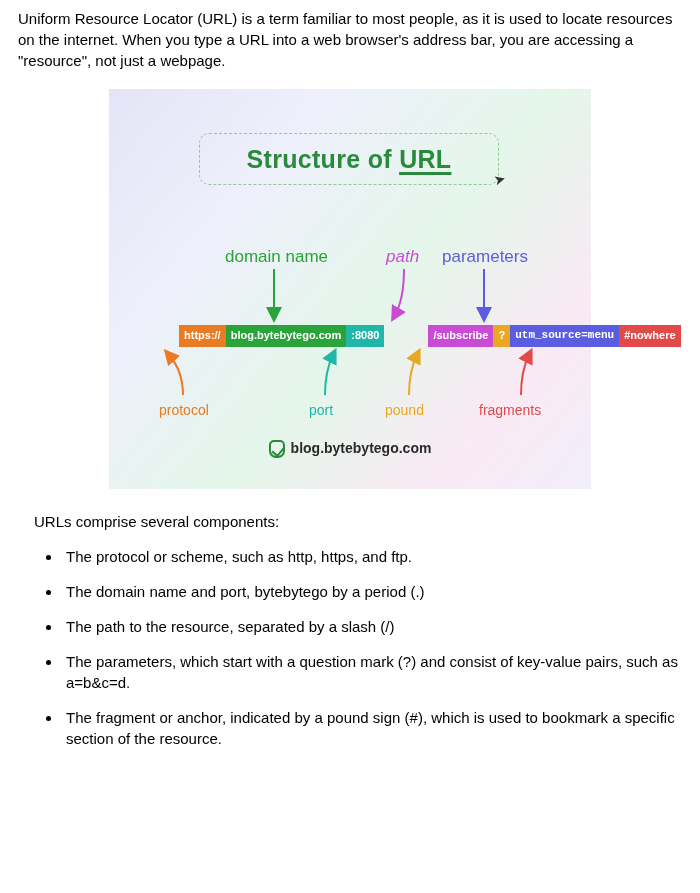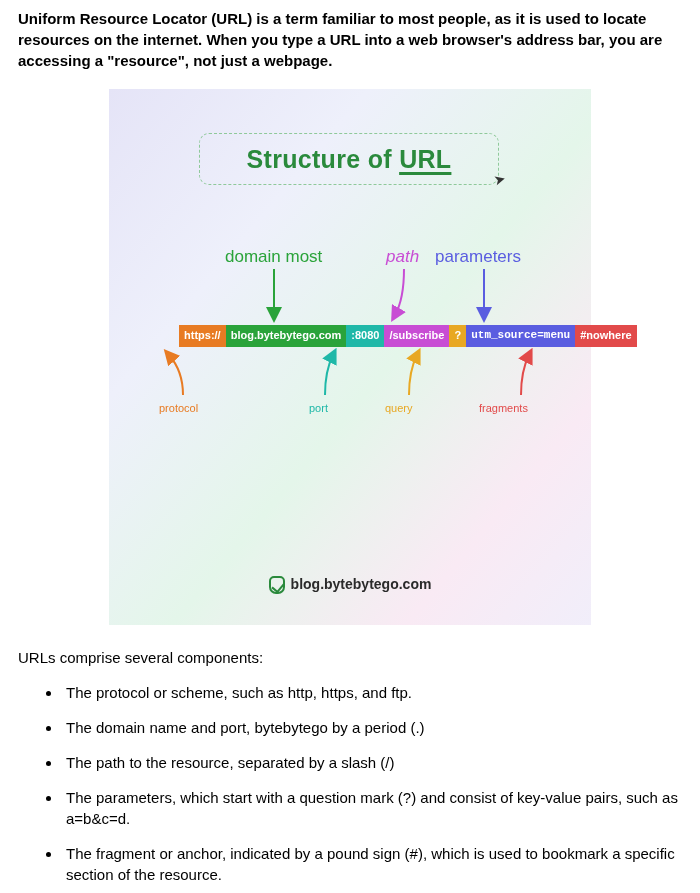--- a/index.html
+++ b/index.html
@@ -5,60 +5,60 @@
   * { box-sizing: border-box; margin: 0; padding: 0; }
   body {
     font-family: -apple-system, BlinkMacSystemFont, "Segoe UI", Arial, sans-serif;
     width: 700px;
     background: #fff;
     padding: 8px 18px 18px 18px;
     color: #000;
     font-size: 15px;
     line-height: 1.4;
   }
-  .intro { margin-bottom: 18px; font-weight: bold; }
+  .intro { margin-bottom: 18px; }
   .diagram-wrap { display:flex; justify-content:center; margin-bottom:22px;}
   .diagram {
     width: 482px;
-    height: 536px;
+    height: 400px;
     background: linear-gradient(130deg, #e5e4f7 0%, #eef0fb 28%, #e4f6ea 55%, #f9eaf4 80%, #f1eefa 100%);
     position: relative;
     font-family: "Segoe UI", Arial, sans-serif;
   }
   .title-box {
     position:absolute; left:90px; top:44px;
     width:300px; height:52px;
     border:1.5px dashed #8fc99a; border-radius:10px;
     display:flex; align-items:center; justify-content:center;
     gap:6px;
   }
   .title-text { font-size:25px; font-weight:700; color:#2a8a3c; letter-spacing:0.3px; }
   .title-ul { text-decoration: underline; text-decoration-thickness:3px; text-underline-offset:4px; text-decoration-color:#2a8a3c;}
   .cursor { position:absolute; right:-8px; bottom:-6px; font-size:14px; color:#333; transform:rotate(-15deg);}
   .label-top { position:absolute; font-size:17px; font-weight:500; }
   .lbl-domain { color:#2aa33a; left:116px; top:156px; }
   .lbl-path   { color:#c84dd4; left:277px; top:156px;font-style:italic; }
-  .lbl-params { color:#5a5de0; left:326px; top:156px; }
+  .lbl-params { color:#5a5de0; left:333px; top:156px; }
 
-  .label-bot { position:absolute; font-size:11px; font-weight:500; top:312px;}
+  .label-bot { position:absolute; font-size:14px; font-weight:500; top:312px;}
   .lbl-proto  { color:#e87b23; left:50px; }
   .lbl-port   { color:#1fb8a8; left:200px; }
   .lbl-query  { color:#e8a823; left:276px; }
   .lbl-frag   { color:#e24a4a; left:370px; }
 
   .urlbar {
     position:absolute; left:30px; top:236px; height:22px;
     display:flex; font-size:11px; font-weight:600; color:#fff;
     white-space:nowrap; font-family: "Segoe UI", Arial, sans-serif; padding-left: 40px;
   }
   .seg { padding:4px 5px; display:flex; align-items:center;}
   .seg-proto { background:#e87b23; }
   .seg-domain{ background:#2aa33a; }
   .seg-port  { background:#1fb8a8; }
-  .seg-path  { background:#c84dd4; }
+  .seg-path  { background:#c84dd4;margin-left:44px; }
   .seg-qmark { background:#e8a823; }
   .seg-params{ background:#5a5de0;font-family:Liberation Mono, monospace; }
   .seg-frag  { background:#e24a4a; }
 
   svg.arrow { position:absolute; overflow:visible; }
 
   .footer-site {
     position:absolute; left:0; right:0; bottom:30px;
     text-align:center; font-size:14px; font-weight:700; color:#2a2a2a;
     display:flex; justify-content:center; align-items:center; gap:6px;
@@ -66,40 +66,40 @@
   .logo-icon {
     width:16px; height:18px; border:2px solid #2a8a3c; border-radius:5px 5px 7px 7px;
     position:relative;
   }
   .logo-icon::after{
     content:""; position:absolute; left:3px; top:3px; width:6px; height:9px;
     border-right:2px solid #2a8a3c; border-bottom:2px solid #2a8a3c;
     transform:rotate(40deg);
   }
 
-  .subhead { margin: 8px 0 14px 0; }
+  .subhead { margin: 8px 0 14px 16px; }
   ul.components { padding-left: 44px; }
   ul.components li { margin-bottom: 14px; padding-left:4px;}
 </style>
 </head>
 <body>
 
 <p class="intro">Uniform Resource Locator (URL) is a term familiar to most people, as it is used to locate resources on the internet. When you type a URL into a web browser's address bar, you are accessing a "resource", not just a webpage.</p>
 
 <div class="diagram-wrap">
 <div class="diagram">
 
   <div class="title-box">
     <span class="title-text">
       <span>Structure of </span><span class="title-ul">URL</span>
     </span>
     <span class="cursor">➤</span>
   </div>
 
-  <div class="label-top lbl-domain">domain most</div>
+  <div class="label-top lbl-domain">domain name</div>
   <div class="label-top lbl-path">path</div>
   <div class="label-top lbl-params">parameters</div>
 
   <svg class="arrow" style="left:160px; top:180px;" width="10" height="52">
     <defs>
           <marker id="ah-g" markerWidth="8" markerHeight="8" refX="4" refY="4" orient="auto">
             <path d="M0,0 L8,4 L0,8 Z" fill="#2aa33a"></path>
           </marker>
         </defs>
     <line x1="5" y1="0" x2="5" y2="46" stroke="#2aa33a" stroke-width="2" marker-end="url(#ah-g)"></line>
@@ -159,21 +159,21 @@
     <defs>
           <marker id="ah-r" markerWidth="8" markerHeight="8" refX="4" refY="4" orient="auto">
             <path d="M0,0 L8,4 L0,8 Z" fill="#e24a4a"></path>
           </marker>
         </defs>
     <path d="M4,44 Q4,20 12,4" stroke="#e24a4a" stroke-width="2" fill="none" marker-end="url(#ah-r)"></path>
   </svg>
 
   <div class="label-bot lbl-proto">protocol</div>
   <div class="label-bot lbl-port">port</div>
-  <div class="label-bot lbl-query">query</div>
+  <div class="label-bot lbl-query">pound</div>
   <div class="label-bot lbl-frag">fragments</div>
 
   <div class="footer-site">
     <span class="logo-icon"></span>
     <span>blog.bytebytego.com</span>
   </div>
 </div>
 </div>
 
 <p class="subhead">URLs comprise several components:</p>

